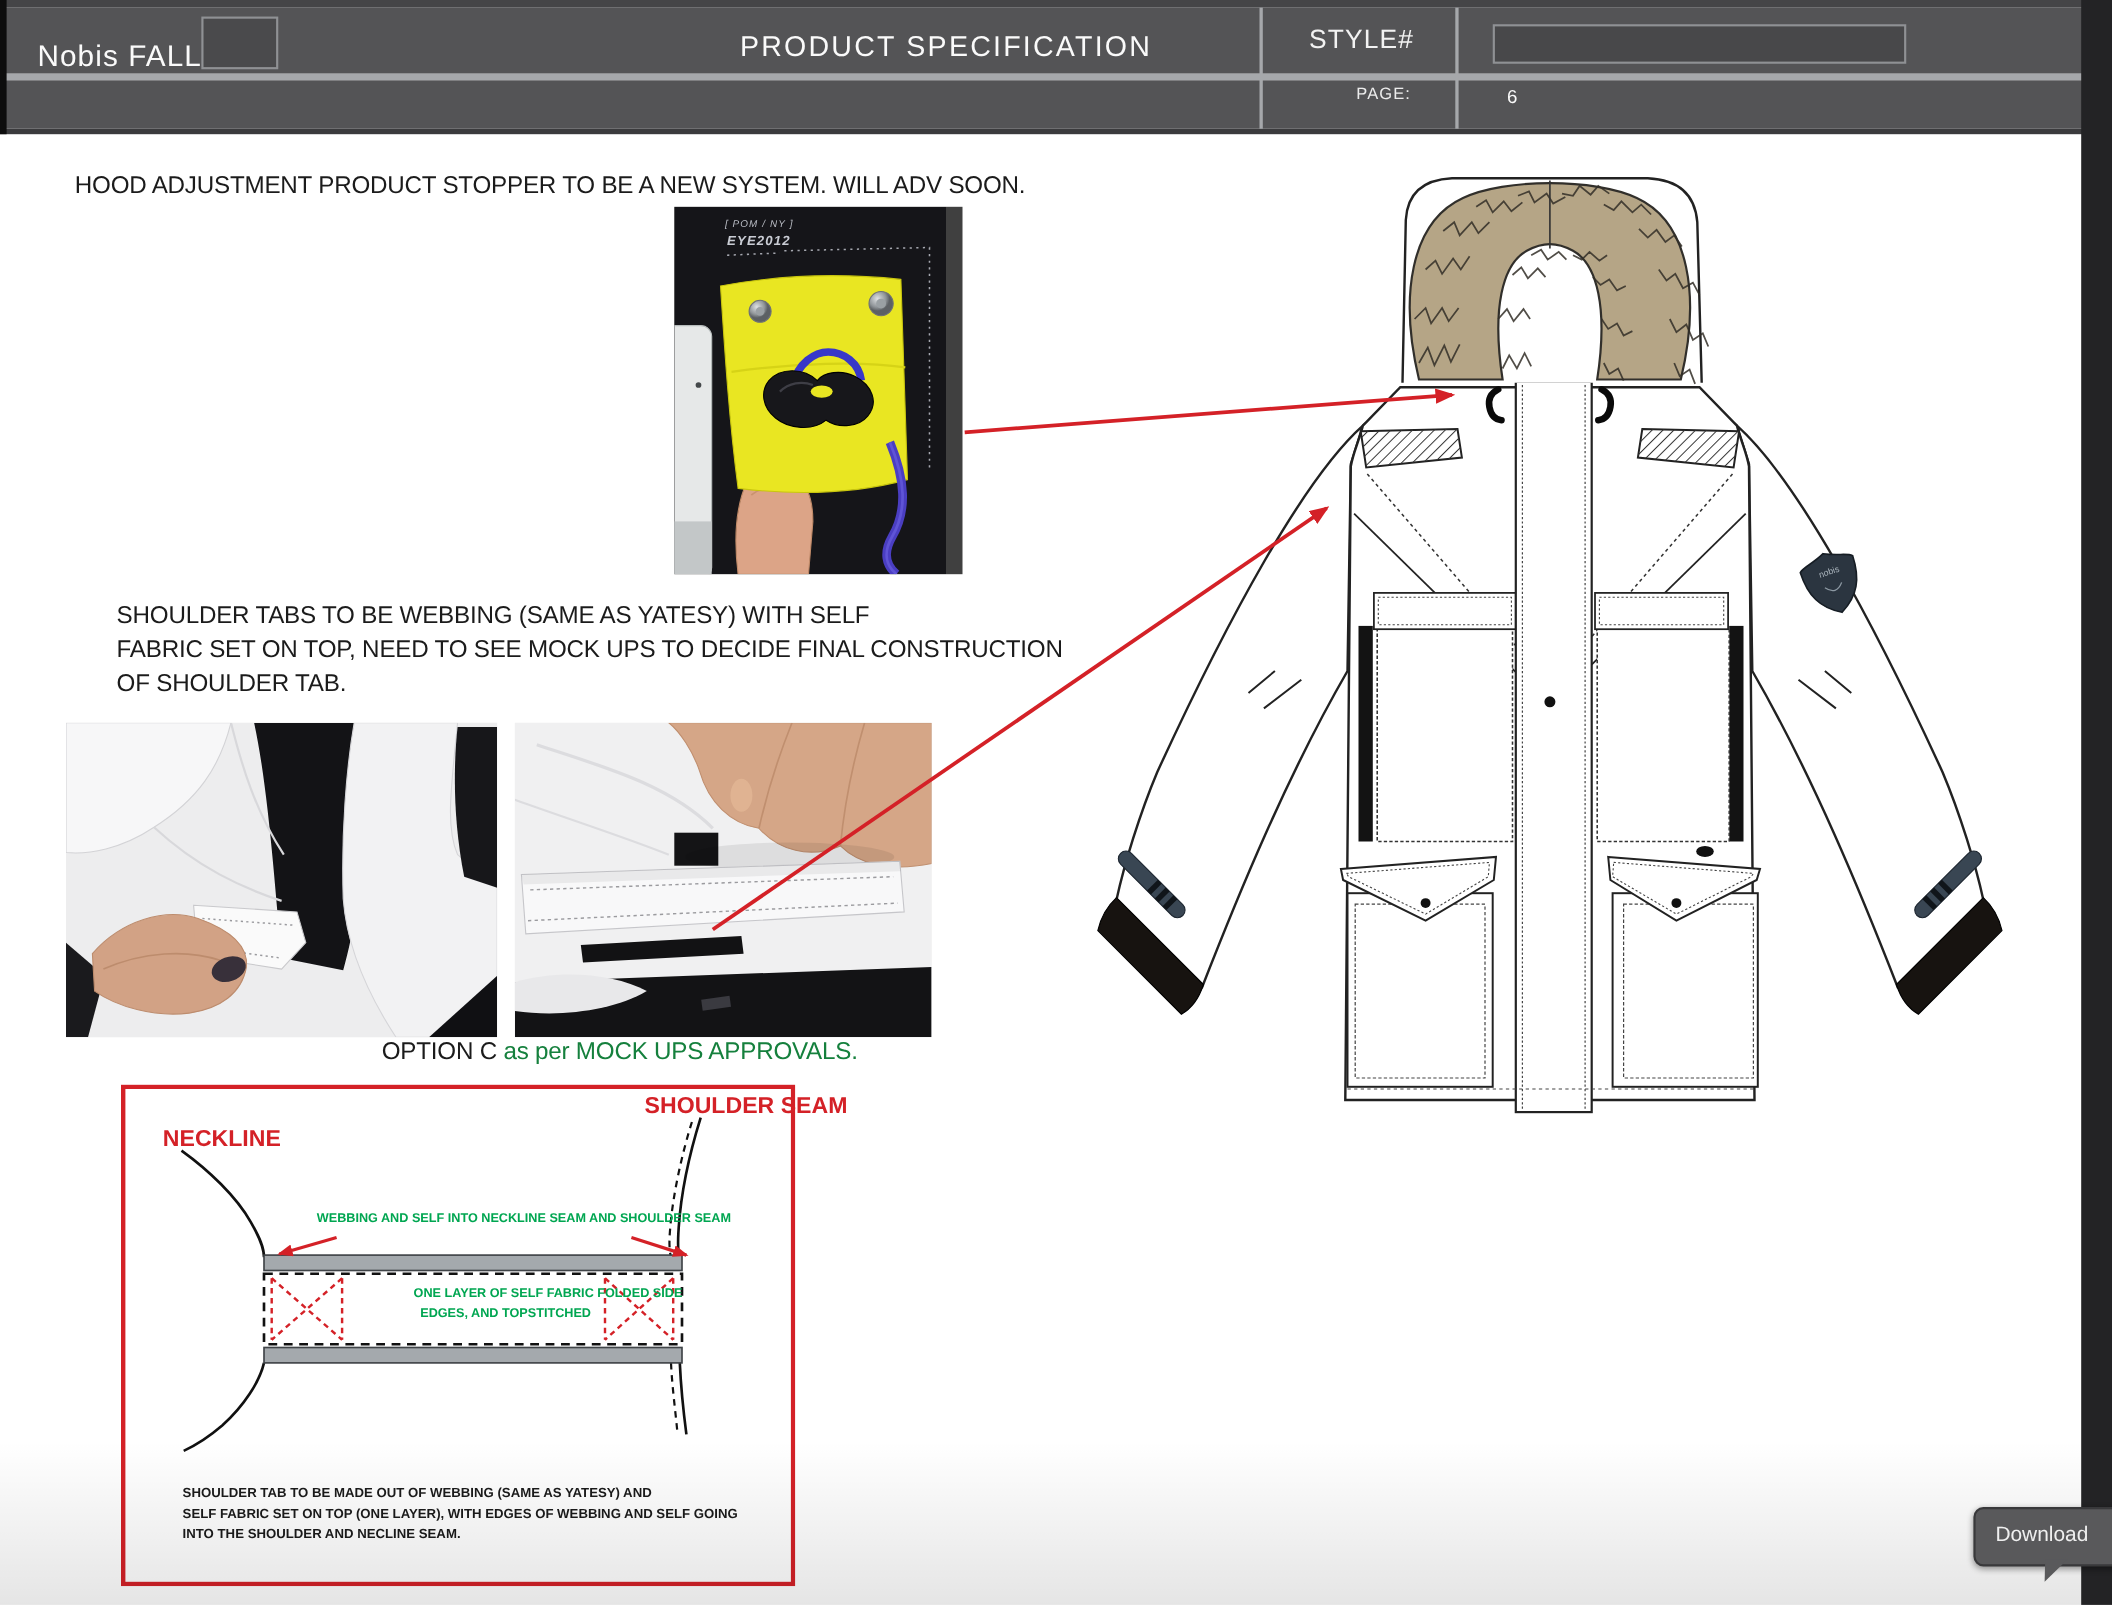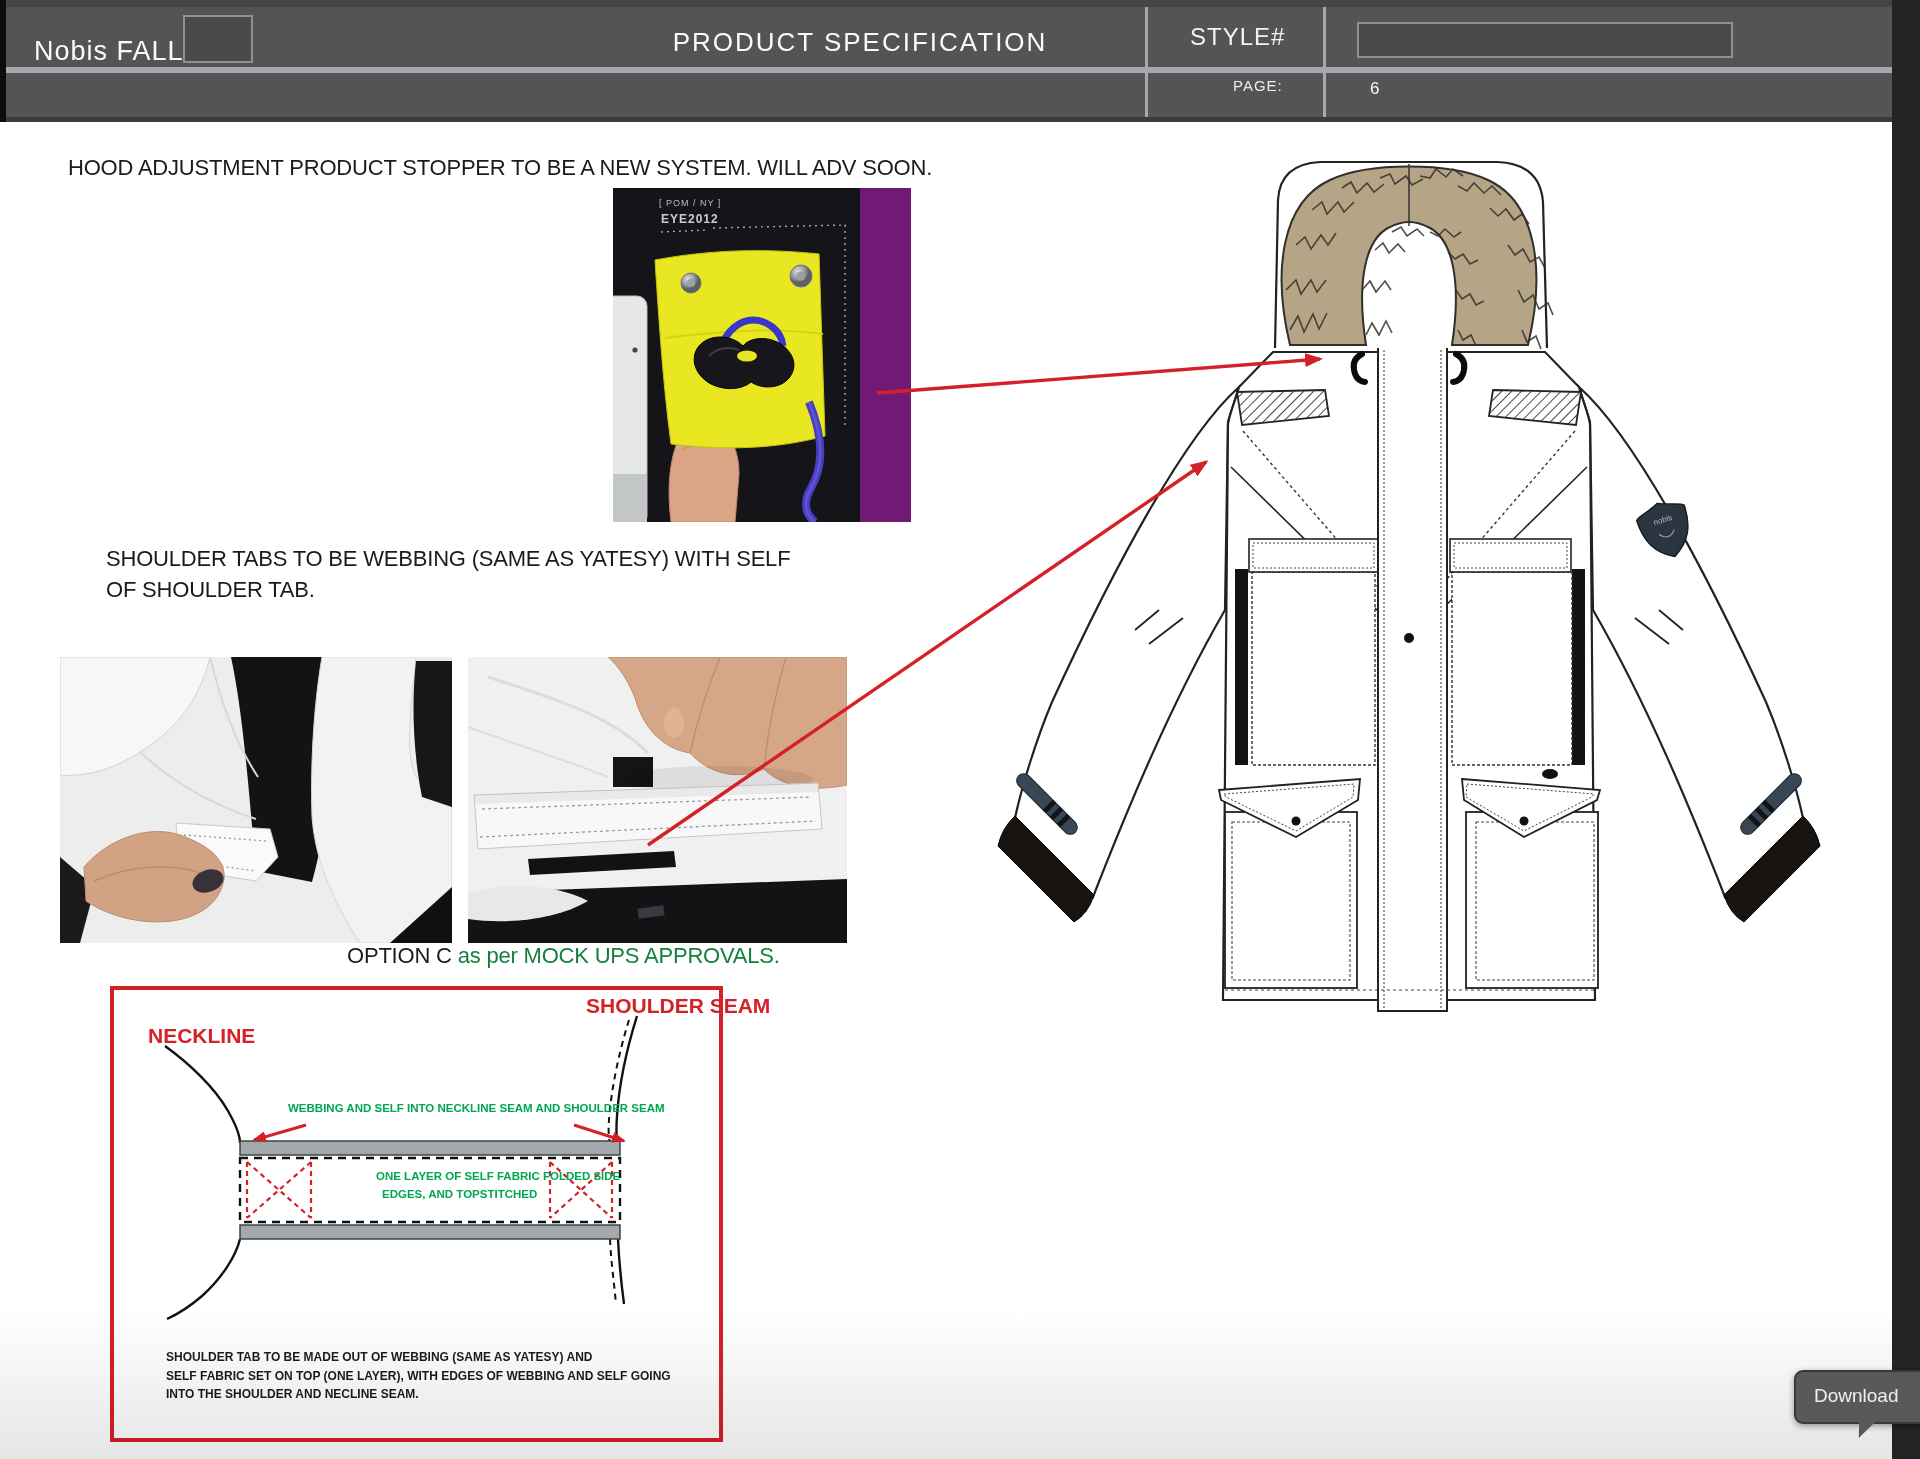--- a/index.html
+++ b/index.html
@@ -23,21 +23,21 @@
   .edge-left{left:0;top:0;width:6px;height:122px;background:#0d0d0d;}
   .edge-right{left:1892px;top:0;width:28px;height:1459px;background:#232325;z-index:8;}
   
   .note{color:#1b1b1b;font-size:22px;letter-spacing:-0.2px;white-space:nowrap;}
   .note-hood{left:68px;top:155px;}
   .note-shoulder{left:106px;top:543px;line-height:31px;}
   .note-option{left:347px;top:943px;font-size:22px;white-space:nowrap;}
   .red-text{color:#15803d;}
   
   .photo{overflow:hidden;}
-  .photo1{left:613px;top:188px;width:298px;height:334px;background:#701a75;}
+  .photo1{left:613px;top:188px;width:262px;height:334px;background:#404040;font-style:italic;}
   .photo2{left:60px;top:657px;width:392px;height:286px;background:#ededee;}
   .photo3{left:468px;top:657px;width:379px;height:286px;background:#f0f0f1;}
   .ph1-l1{left:46px;top:10px;color:#b9bcc4;font-size:9px;letter-spacing:1px;}
   .ph1-l2{left:48px;top:24px;color:#c9ccd4;font-size:12px;font-weight:bold;letter-spacing:1px;}
   
   .diagram{left:110px;top:986px;width:613px;height:456px;background:#ffffff;}
   .dg-label{position:absolute;font-weight:bold;white-space:nowrap;}
   .dg-red{color:#d42127;font-size:21px;}
   .dg-green{color:#00a651;font-size:11.5px;margin-left:32px;}
   .dg-neckline{left:38px;top:38px;}
@@ -76,20 +76,21 @@
 <div class="abs style-label">STYLE#</div>
 <input class="abs style-input" value="" style="">
 <div class="abs page-label">PAGE:</div>
 <div class="abs page-value">6</div>
 <div class="abs edge-left"></div>
 <div class="abs edge-right"></div>
 
 <div class="abs note note-hood">HOOD ADJUSTMENT PRODUCT STOPPER TO BE A NEW SYSTEM. WILL ADV SOON.</div>
 <div class="abs note note-shoulder">
   <div>SHOULDER TABS TO BE WEBBING (SAME AS YATESY) WITH SELF</div>
+  <div>FABRIC SET ON TOP, NEED TO SEE MOCK UPS TO DECIDE FINAL CONSTRUCTION</div>
   <div>OF SHOULDER TAB.</div>
 </div>
 <div class="abs note note-option"><span>OPTION C</span><span class="red-text"> as per MOCK UPS APPROVALS.</span></div>
 
 <div class="abs photo photo1">
   <svg width="247" height="334" viewBox="0 0 247 334">
     <defs>
       <radialGradient id="snapGrad" cx="35%" cy="30%">
           <stop offset="0%" stop-color="#dfe2e4"></stop>
           <stop offset="70%" stop-color="#8f9498"></stop>

